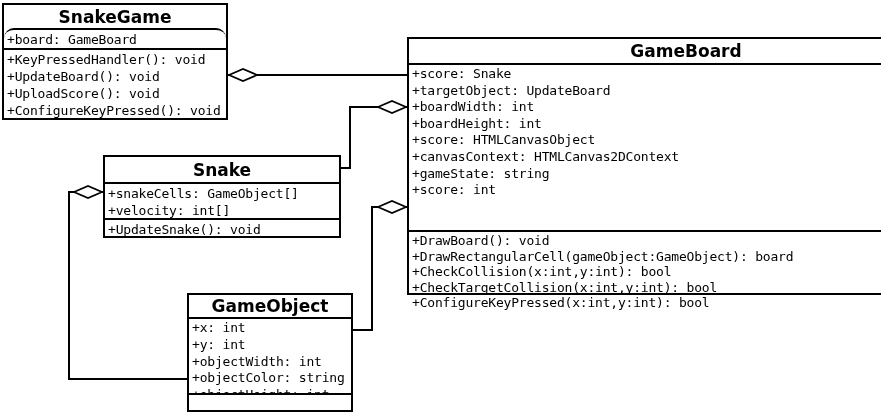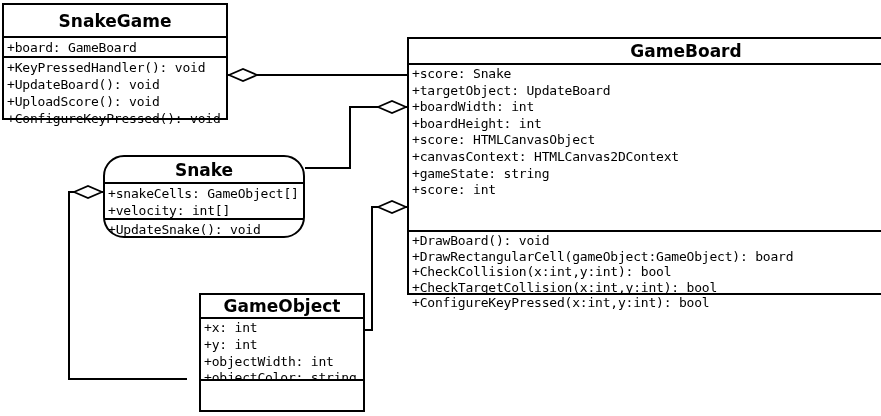--- a/index.html
+++ b/index.html
@@ -20,40 +20,40 @@
   .section{
     box-sizing:border-box;border-top:2px solid #000;
     padding:1px 2px 0 3px;overflow:hidden;flex:0 0 auto;
   }
   .member{
     font-size:13px;line-height:17px;color:#000;white-space:nowrap;
     letter-spacing:-0.2px;
   }
   
   #box-snakegame{left:2px;top:3px;width:226px;height:117px;}
-  #box-snakegame .class-title{height:31px;}
-  #box-snakegame .attrs{height:20px;}
+  #box-snakegame .class-title{height:23px;}
+  #box-snakegame .attrs{height:20px;border-radius:10px;}
   #box-snakegame .methods{height:70px;}
   #box-snakegame .methods .member{line-height:17px;}
 
   #box-gameboard{left:407px;top:37px;width:558px;height:258px;}
   #box-gameboard .class-title{height:24px;}
   #box-gameboard .attrs{height:135px;}
   #box-gameboard .attrs .member{line-height:16.6px;}
   #box-gameboard .methods{height:95px;margin-top:32px;}
   #box-gameboard .methods .member{line-height:15.5px;}
 
-  #box-snake{left:103px;top:155px;width:202px;height:83px;border-radius:21px;}
+  #box-snake{left:103px;top:155px;width:238px;height:83px;}
   #box-snake .class-title{height:25px;}
   #box-snake .attrs{height:36px;}
   #box-snake .methods{height:18px;}
 
-  #box-gameobject{left:199px;top:293px;width:166px;height:119px;}
+  #box-gameobject{left:187px;top:293px;width:166px;height:119px;}
   #box-gameobject .class-title{height:22px;}
-  #box-gameobject .attrs{height:62px;}
+  #box-gameobject .attrs{height:76px;}
   #box-gameobject .attrs .member{line-height:16.8px;}
   #box-gameobject .methods{height:7px;padding:0;}
 
   
   .h-line,.v-line{position:absolute;background:#000;}
   .h-line{height:2px;}
   .v-line{width:2px;}
   .diamond{position:absolute;width:30px;height:14px;}
 </style>
 </head>

